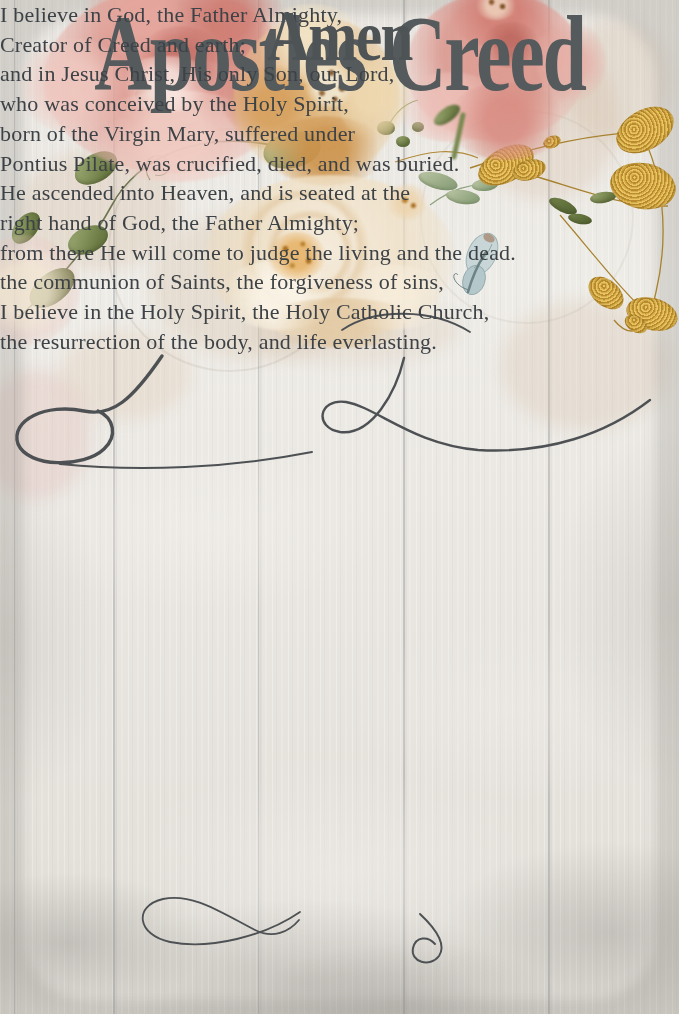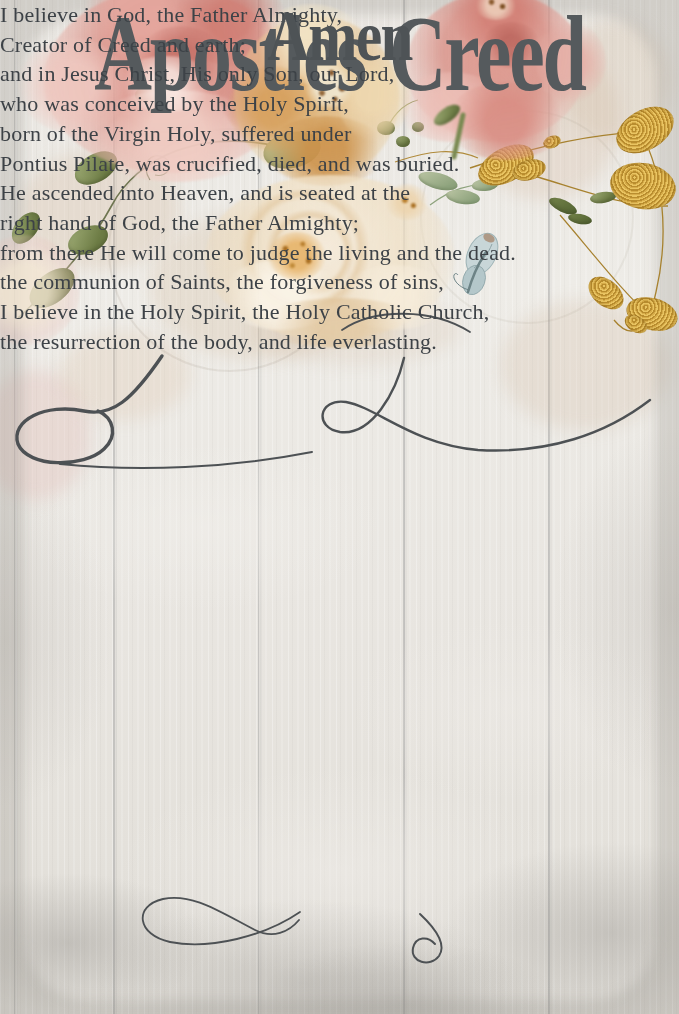--- a/index.html
+++ b/index.html
@@ -186,21 +186,21 @@
     <path class="stroke" stroke-width="2.4" d="M404,62 C396,96 372,140 340,136 C314,132 318,102 346,106 C378,112 412,148 478,154 C548,158 606,138 650,104"></path>
     <path class="stroke" stroke-width="1.8" d="M470,36 C432,12 374,12 342,34"></path>
   </svg>
   <div class="title">Apostles Creed</div>
 
   <div class="creed">
     <div>I believe in God, the Father Almighty,</div>
     <div>Creator of Creed and earth;</div>
     <div>and in Jesus Christ, His only Son, our Lord,</div>
     <div>who was conceived by the Holy Spirit,</div>
-    <div>born of the Virgin Holy, suffered under</div>
+    <div>born of the Virgin Mary, suffered under</div>
     <div>Pontius Pilate, was crucified, died, and was buried.</div>
     <div>He ascended into Heaven, and is seated at the</div>
     <div>right hand of God, the Father Almighty;</div>
     <div>from there He will come to judge the living and the dead.</div>
     <div>the communion of Saints, the forgiveness of sins,</div>
     <div>I believe in the Holy Spirit, the Holy Catholic Church,</div>
     <div>the resurrection of the body, and life everlasting.</div>
   </div>
 
   <svg class="deco" style="left:95px;top:876px" width="400" height="115" viewBox="0 0 400 115">

